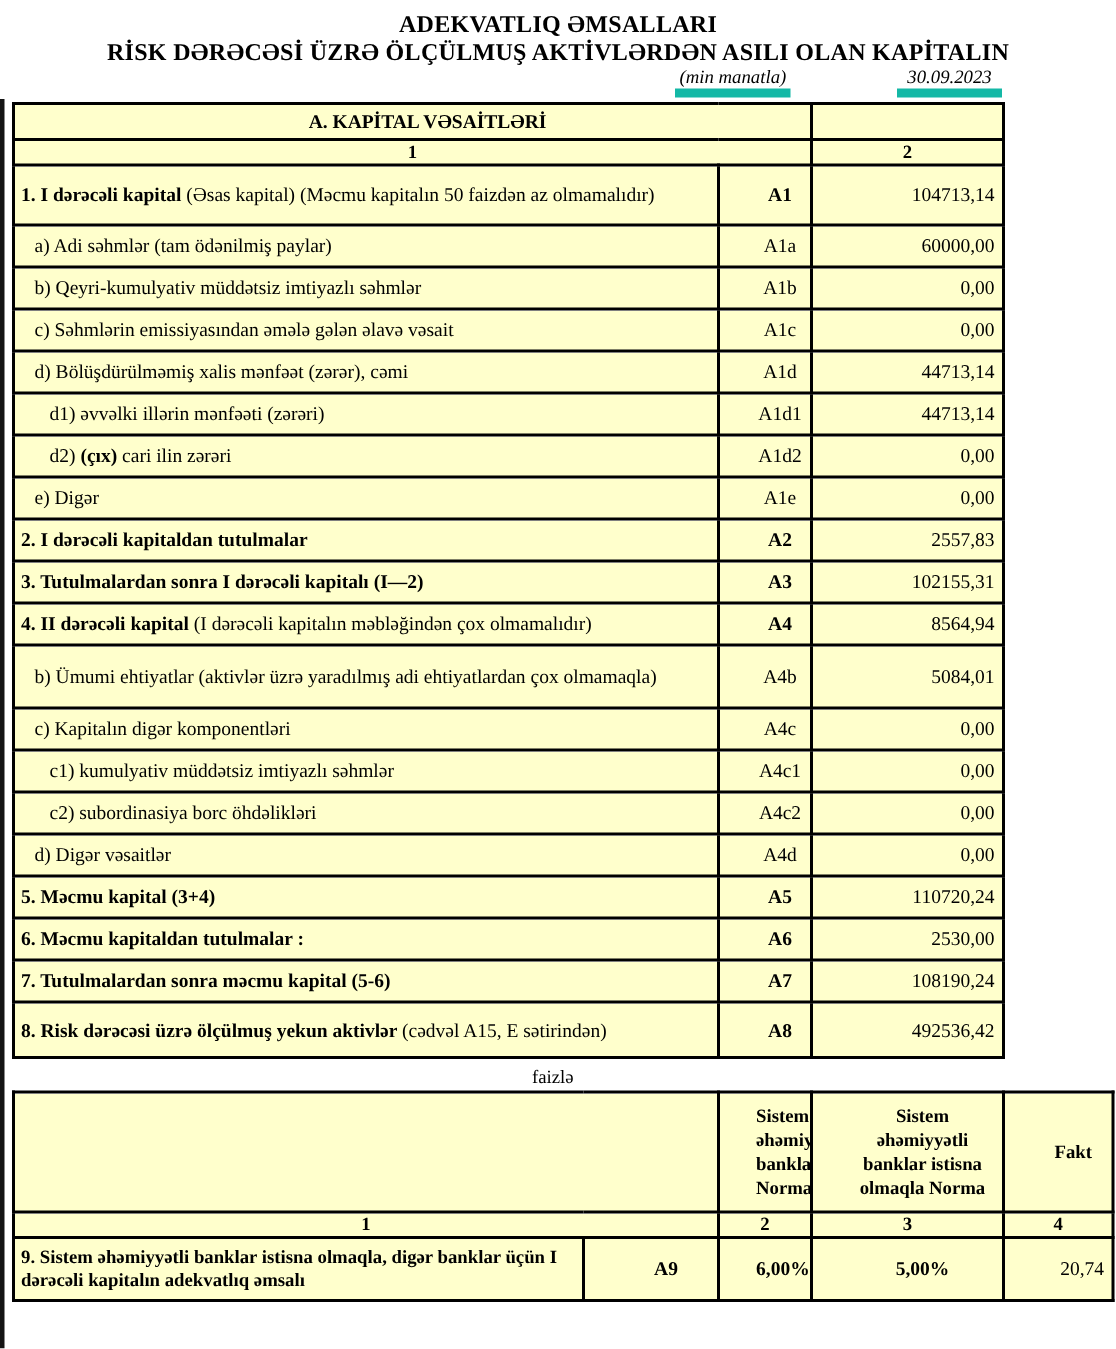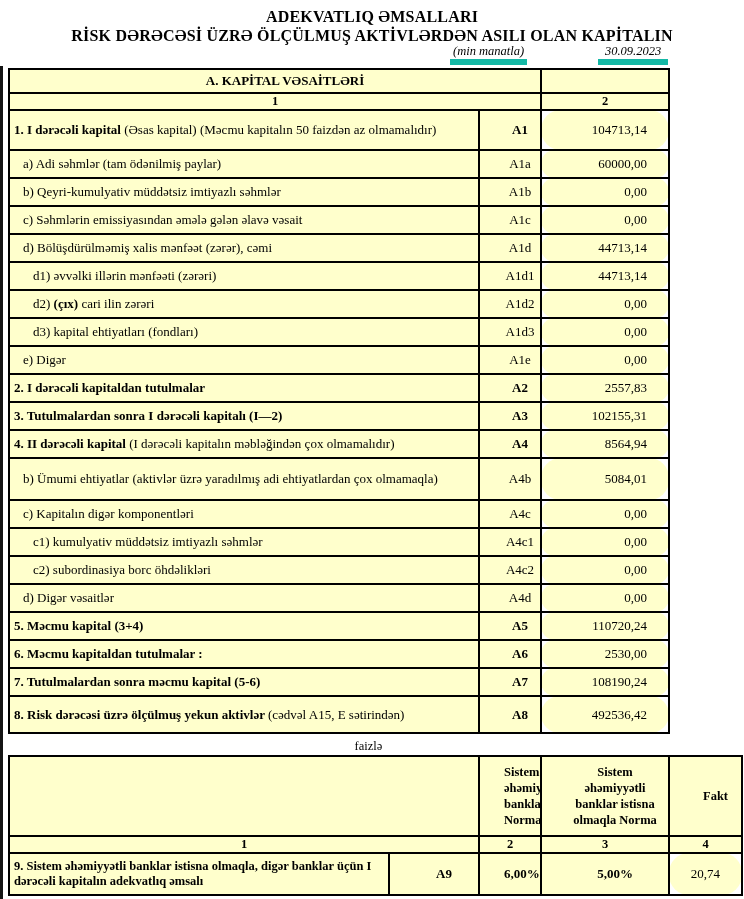--- a/index.html
+++ b/index.html
@@ -15,21 +15,21 @@
   .date{left:598px;width:64px;text-align:center;}
   table{border-collapse:collapse;table-layout:fixed;margin-left:8px;}
   td{
     border:2px solid #000;background:#ffffcc;font-size:13px;line-height:1.2;
     padding:1px 4px;vertical-align:middle;overflow:hidden;
   }
   .t1{width:660px;margin-top:2px;}
   .t2{width:733px;}
   .c{text-align:center;padding-left:24px;}
   .b{font-weight:bold;}
-  .val{text-align:right;padding-right:21px;border-radius:20px;}
+  .val{text-align:right;padding-right:5px;}
   .hdrA td{height:20px;font-size:13px;}
   .hdrN td{height:13px;font-size:12.5px;padding:0 4px;}
   .r-std td{height:24px;}
   .r-t36 td{height:36px;}
   .r-t38 td{height:38px;}
   .r-t33 td{height:33px;}
   .ind1{padding-left:13px;}
   .ind2{padding-left:23px;}
   .faizle{width:737px;text-align:center;font-size:12.5px;margin-top:5px;margin-bottom:1px;}
   .t2 .thdr td{height:76px;font-size:12.5px;line-height:1.3;}
@@ -97,25 +97,20 @@
     <td class="desc ind2"><span>d1) əvvəlki illərin mənfəəti (zərəri)</span><span class="b"></span><span></span></td>
     <td class="c">A1d1</td>
     <td class="val">44713,14</td>
   </tr>
   <tr class="r-std">
     <td class="desc ind2"><span>d2) </span><span class="b">(çıx)</span><span> cari ilin zərəri</span></td>
     <td class="c">A1d2</td>
     <td class="val">0,00</td>
   </tr>
   <tr class="r-std">
-    <td class="desc ind2"><span>d3) kapital ehtiyatları (fondları)</span><span class="b"></span><span></span></td>
-    <td class="c">A1d3</td>
-    <td class="val">0,00</td>
-  </tr>
-  <tr class="r-std">
     <td class="desc ind1"><span>e) Digər</span><span class="b"></span><span></span></td>
     <td class="c">A1e</td>
     <td class="val">0,00</td>
   </tr>
   <tr class="r-std">
     <td class="desc"><span></span><span class="b">2. I dərəcəli kapitaldan  tutulmalar</span><span></span></td>
     <td class="c b">A2</td>
     <td class="val">2557,83</td>
   </tr>
   <tr class="r-std">

